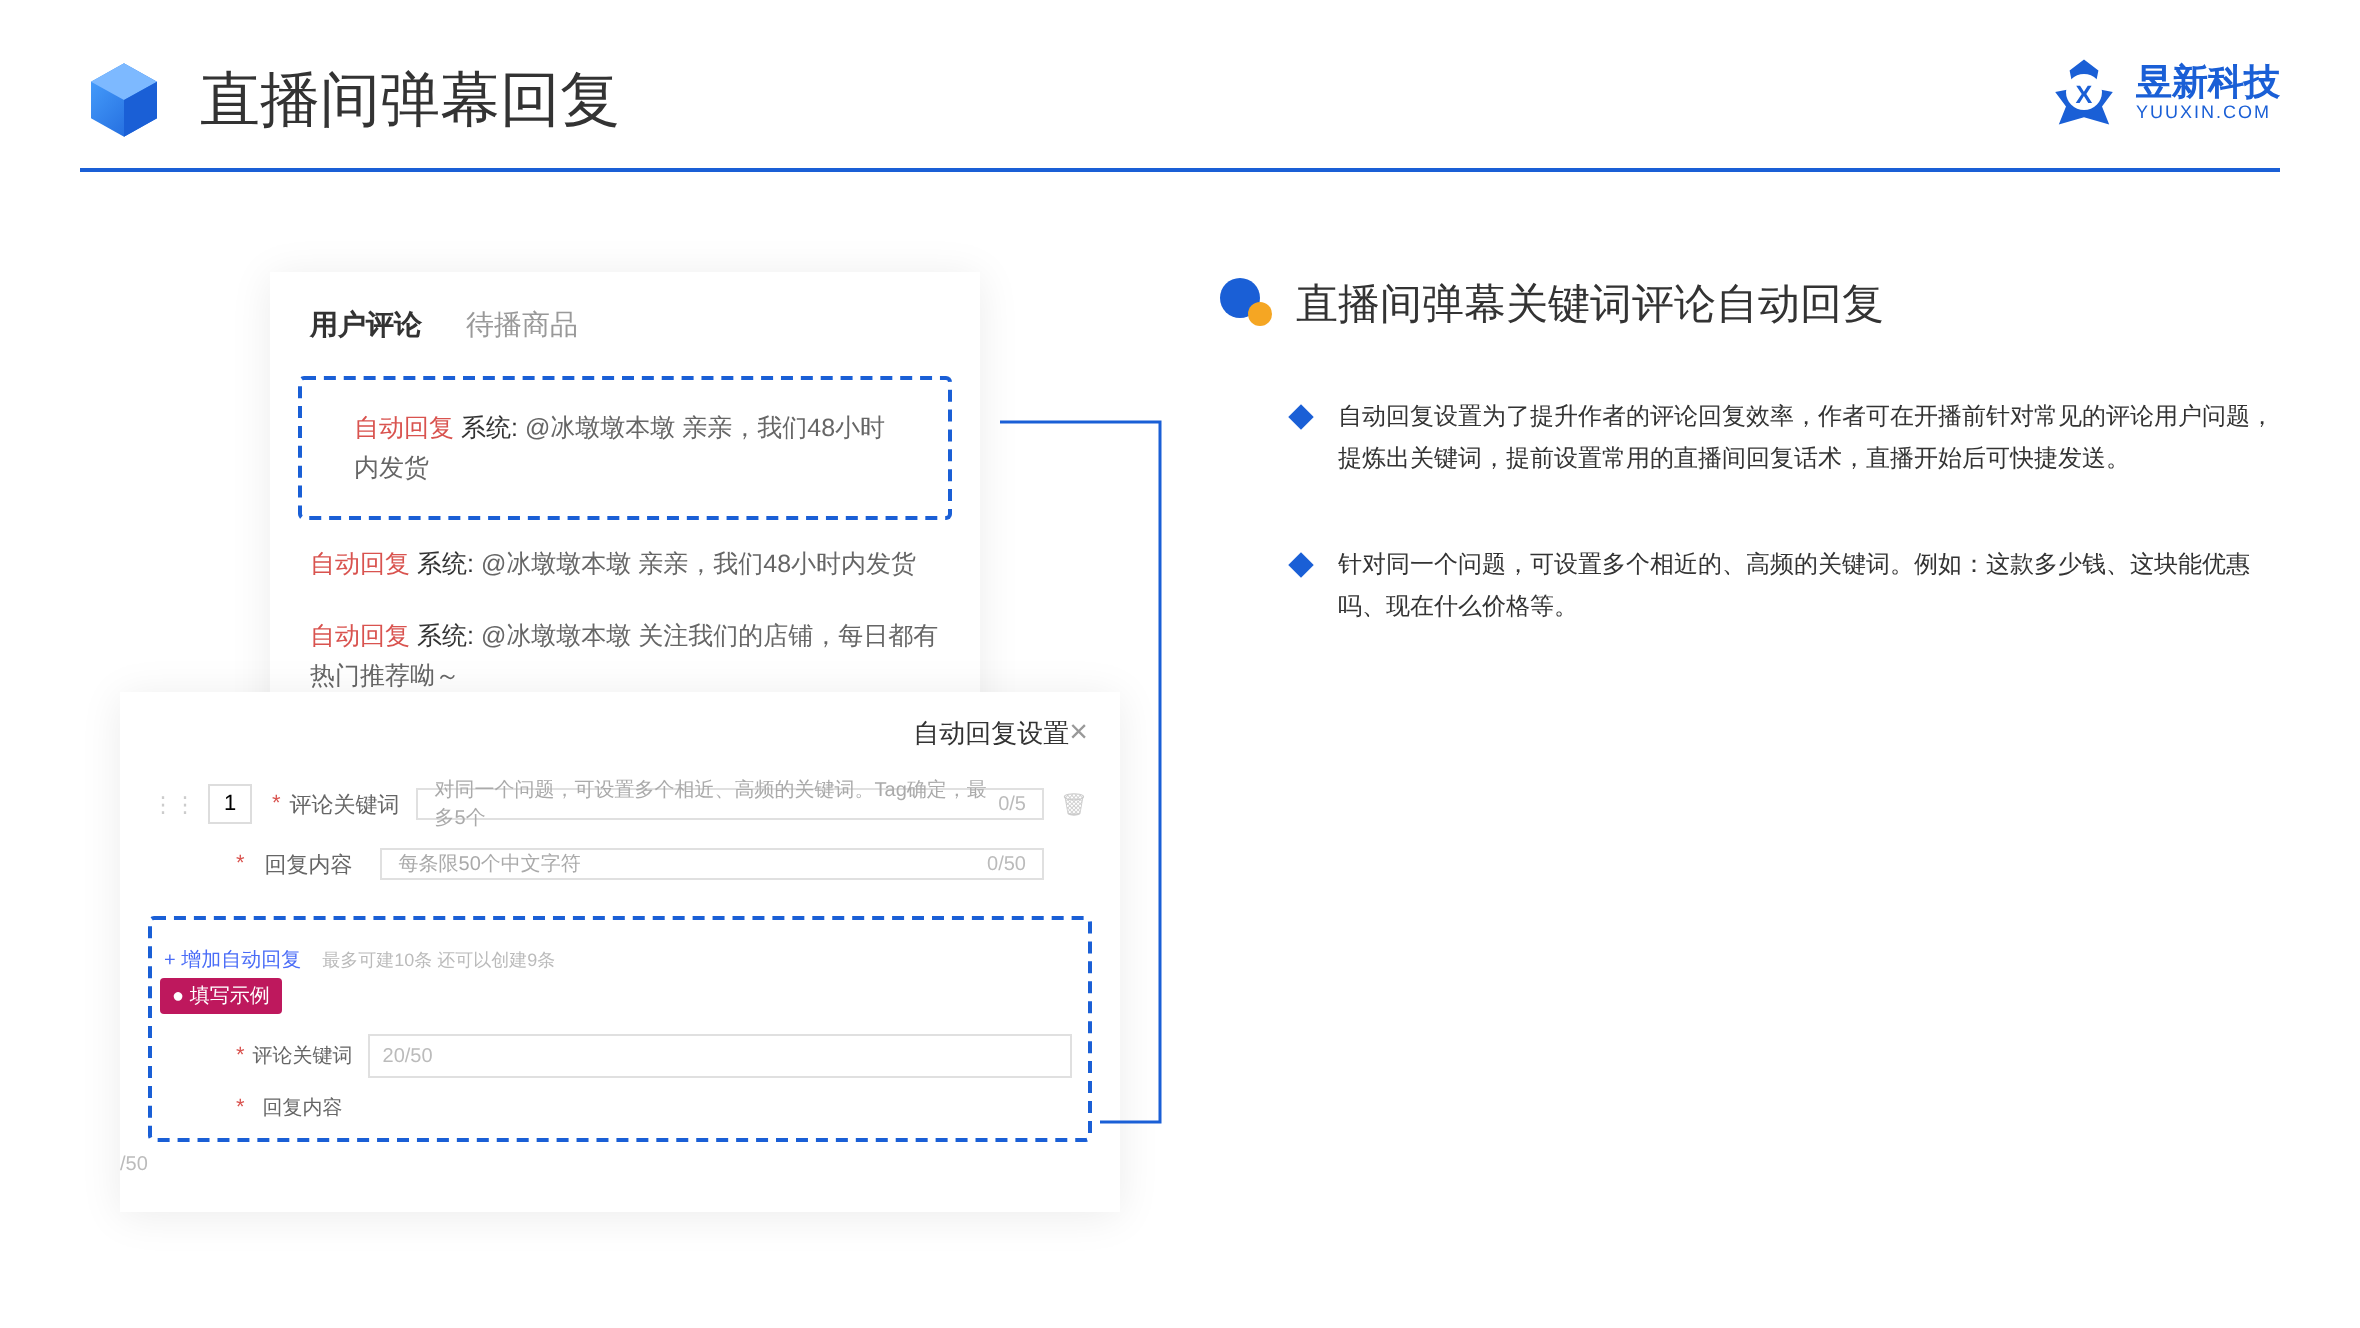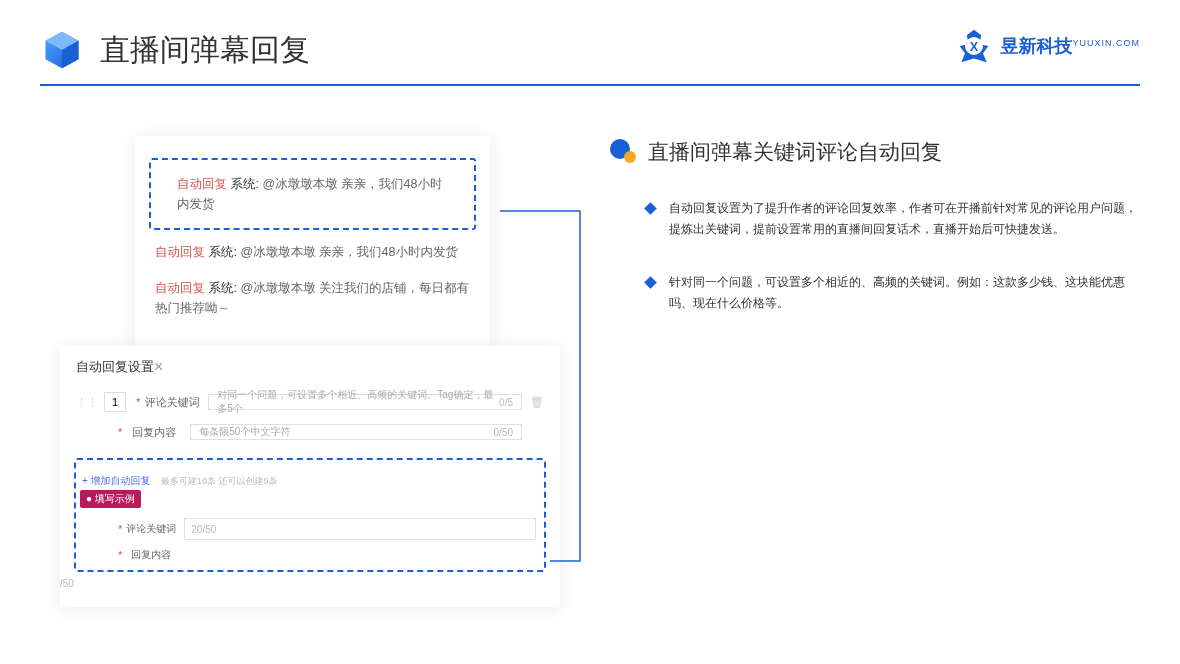--- a/index.html
+++ b/index.html
@@ -3,39 +3,39 @@
 <meta charset="utf-8">
 <style>
 *{margin:0;padding:0;box-sizing:border-box;font-family:"Microsoft YaHei","PingFang SC",sans-serif}
 body{width:1180px;height:664px;background:#fff;position:relative;overflow:hidden}
 .header{display:flex;align-items:center;padding:28px 40px 12px 40px;position:relative}
 .header-icon{width:44px;height:44px;margin-right:16px}
 .header-icon svg{width:100%;height:100%}
 .header-title{font-size:30px;font-weight:500;color:#333}
 .header-logo{position:absolute;right:40px;top:28px;display:flex;align-items:center}
 .logo-mark{width:36px;height:36px;margin-right:8px}
-.logo-text{display:flex;flex-direction:row;line-height:1}
+.logo-text{display:flex;flex-direction:column;line-height:1}
 .logo-cn{font-size:18px;font-weight:700;color:#1a5fd6}
 .logo-en{font-size:9px;color:#1a5fd6;letter-spacing:1px;margin-top:2px}
 .divider{height:2px;background:#1a5fd6;margin:0 40px}
 .content{display:flex;padding:50px 40px 0 60px}
 .left-col{width:510px;position:relative;flex-shrink:0}
 .right-col{flex:1;padding-left:40px;padding-top:2px}
 
 .panel-top{position:absolute;left:75px;top:0;width:355px;background:#fff;box-shadow:0 2px 20px rgba(0,0,0,.08);padding:18px 0 24px}
 .panel-tabs{display:flex;padding:0 20px 12px;gap:22px;font-size:14px}
 .tab{color:#999}
 .tab.active{color:#333;font-weight:600}
 .comment-row{padding:8px 20px;font-size:12.5px;line-height:1.6;color:#666}
 .comment-row .auto-tag{color:#d9534f;font-weight:500}
 .comment-row .sys{color:#333}
 .highlight-box{border:2px dashed #1a5fd6;border-radius:3px;margin:4px 14px;padding:6px}
 
 .panel-bottom{position:absolute;left:0;top:210px;width:500px;background:#fff;box-shadow:0 2px 20px rgba(0,0,0,.08);padding:12px 0 18px}
-.modal-head{display:flex;justify-content:flex-start;padding:0 16px 10px;font-size:13px;color:#333}
+.modal-head{display:flex;justify-content:flex-end;padding:0 16px 10px;font-size:13px;color:#333}
 .close-x{color:#999;cursor:pointer;font-size:16px}
 .form-row{display:flex;align-items:center;padding:6px 16px;font-size:11px;position:relative}
 .handle{color:#ccc;margin-right:6px}
 .num-box{width:22px;height:20px;border:1px solid #ddd;text-align:center;line-height:18px;font-size:11px;margin-right:10px}
 .req{color:#d9534f;margin-right:4px}
 .f-label{width:56px;color:#666;text-align:center;margin-right:8px;font-size:11px}
 .f-input{flex:1;height:16px;border:1px solid #e0e0e0;padding:0 8px;font-size:10px;color:#aaa;display:flex;align-items:center;justify-content:space-between;background:#fff}
 .f-count{color:#bbb;font-size:10px}
 .trash{width:14px;margin-left:8px;color:#ccc}
 .dash-wrap{border:2px dashed #1a5fd6;border-radius:3px;margin:12px 14px 4px;padding:10px 2px 4px;position:relative}
@@ -88,20 +88,24 @@
       <span class="logo-en">YUUXIN.COM</span>
     </div>
   </div>
 </div>
 <div class="divider"></div>
 
 <div class="content">
   <div class="left-col">
 
     <div class="panel-top">
+      <div class="panel-tabs">
+        <span class="tab active">用户评论</span>
+        <span class="tab">待播商品</span>
+      </div>
       <div class="highlight-box">
         <div class="comment-row">
           <span class="auto-tag">自动回复</span>
           <span class="sys">系统:</span>
           <span>@冰墩墩本墩 亲亲，我们48小时内发货</span>
         </div>
       </div>
       <div class="comment-row">
         <span class="auto-tag">自动回复</span>
         <span class="sys">系统:</span>

